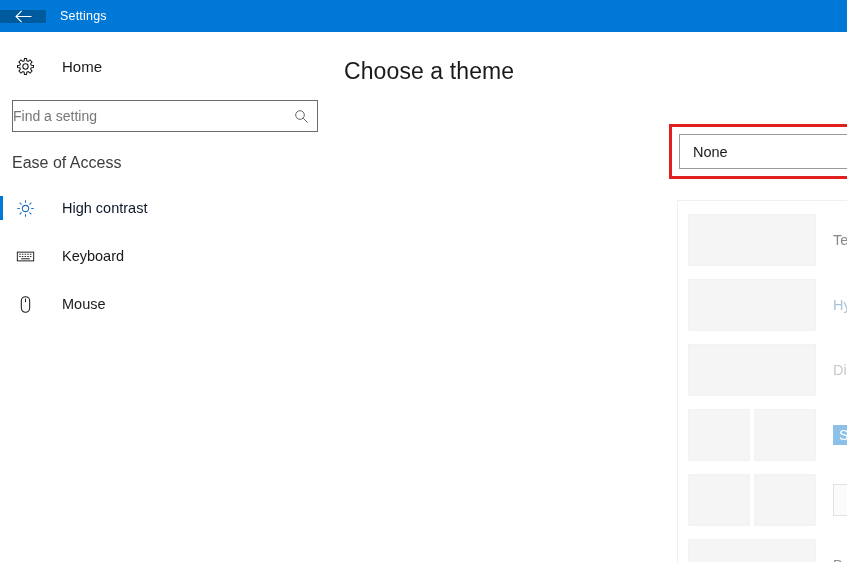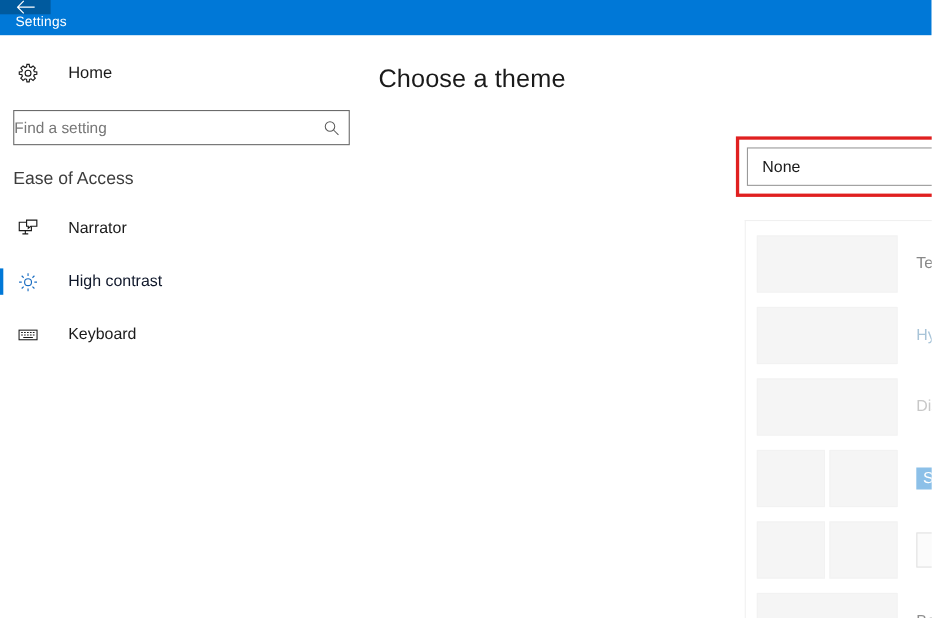--- a/index.html
+++ b/index.html
@@ -11,24 +11,23 @@
     background: #ffffff;
     font-family: "Liberation Sans", sans-serif;
     -webkit-font-smoothing: antialiased;
   }
 
   
   .titlebar {
     height: 32px;
     background: #0078d7;
     display: flex;
-    align-items: flex-start;
+    align-items: center;
     position: relative;
     z-index: 5;
-    flex-direction: column;
   }
   .back-btn {
     width: 46px;
     background: #005a9e;
     display: flex;
     align-items: center;
     justify-content: center;
     cursor: pointer;
   }
   .back-btn svg { display: block; }
@@ -258,32 +257,20 @@
             <path d="M9.8 9.8 L14.6 14.6"></path>
           </g>
         </svg>
       </span>
     </div>
 
     <div class="group-title">Ease of Access</div>
 
     <div class="nav">
 
-      <div class="nav-item">
-        <span class="ico">
-          <svg width="19" height="19" viewBox="0 0 20 20">
-            <g fill="none" stroke="#1a1a1a" stroke-width="1.1">
-              <path d="M1.6 3.2 H13.2 V11.2 H1.6 Z"></path>
-              <path d="M7.4 11.2 V14.4 M4.6 14.4 H10.2"></path>
-              <path d="M8.6 1.2 H18.4 V7.0 H12.6 L10.2 9.0 V7.0 H8.6 Z" fill="#ffffff"></path>
-            </g>
-          </svg>
-        </span>
-        <span class="lbl">Narrator</span>
-      </div>
 
 
       <div class="nav-item selected">
         <span class="ico">
           <svg width="19" height="19" viewBox="0 0 20 20">
             <g fill="none" stroke="#1b6ec2" stroke-width="1.1">
               <circle cx="10" cy="10" r="3.3"></circle>
               <path d="M10 1.4 V4.0 M10 16.0 V18.6 M1.4 10 H4.0 M16.0 10 H18.6
                        M3.9 3.9 L5.8 5.8 M14.2 14.2 L16.1 16.1
                        M16.1 3.9 L14.2 5.8 M5.8 14.2 L3.9 16.1"></path>
@@ -300,20 +287,31 @@
               <rect x="1.4" y="5.4" width="17.2" height="9.2"></rect>
               <path d="M3.4 7.6 h1.6 M6.2 7.6 h1.6 M9.0 7.6 h1.6 M11.8 7.6 h1.6 M14.6 7.6 h1.6
                        M3.4 10.0 h1.6 M6.2 10.0 h1.6 M9.0 10.0 h1.6 M11.8 10.0 h1.6 M14.6 10.0 h1.6
                        M5.4 12.4 h9.2"></path>
             </g>
           </svg>
         </span>
         <span class="lbl">Keyboard</span>
       </div>
 
+      <div class="nav-item">
+        <span class="ico">
+          <svg width="19" height="19" viewBox="0 0 20 20">
+            <g fill="none" stroke="#1a1a1a" stroke-width="1.1">
+              <rect x="5.6" y="1.8" width="8.8" height="16.4" rx="4.4"></rect>
+              <path d="M10 3.8 V7.6"></path>
+            </g>
+          </svg>
+        </span>
+        <span class="lbl">Mouse</span>
+      </div>
 
 
     </div>
   </div>
 
   <div class="content">
 
     <div class="page-title">Choose a theme</div>
 
     <div class="annot"></div>

